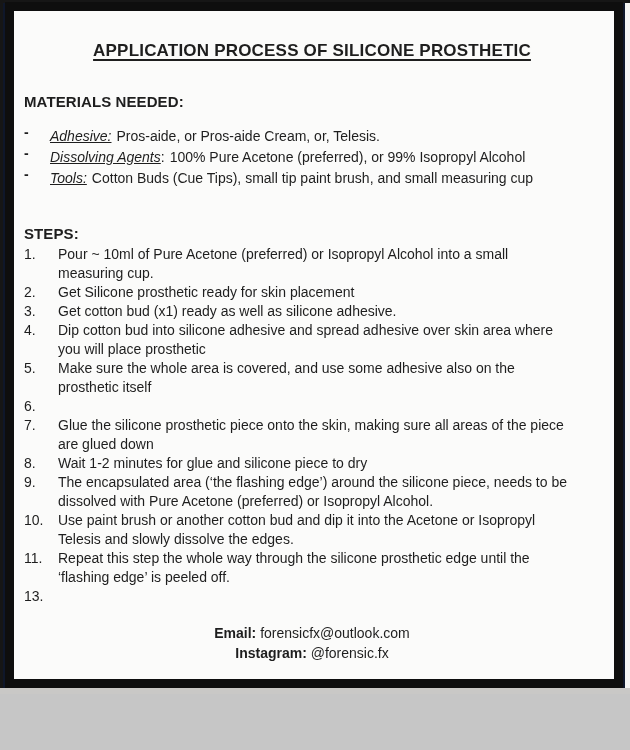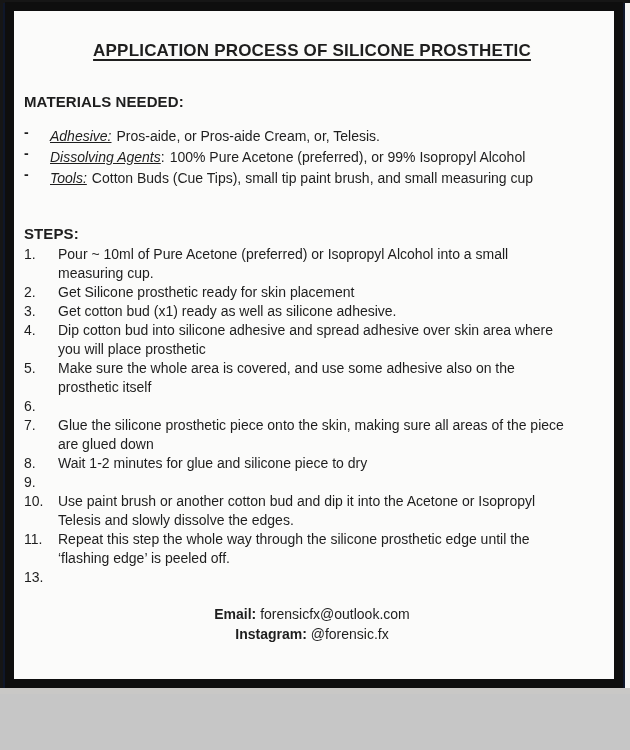--- a/index.html
+++ b/index.html
@@ -156,20 +156,22 @@
           <span class="step-number">7.</span>
             <span class="step-text">Glue the silicone prosthetic piece onto the skin, making sure all areas of the piece
 are glued down</span>
         </li>
         <li class="step-item">
           <span class="step-number">8.</span>
             <span class="step-text">Wait 1-2 minutes for glue and silicone piece to dry</span>
         </li>
         <li class="step-item">
           <span class="step-number">9.</span>
+            <span class="step-text">The encapsulated area (‘the flashing edge’) around the silicone piece, needs to be
+dissolved with Pure Acetone (preferred) or Isopropyl Alcohol.</span>
         </li>
         <li class="step-item">
           <span class="step-number">10.</span>
             <span class="step-text">Use paint brush or another cotton bud and dip it into the Acetone or Isopropyl
 Telesis and slowly dissolve the edges.</span>
         </li>
         <li class="step-item">
           <span class="step-number">11.</span>
             <span class="step-text">Repeat this step the whole way through the silicone prosthetic edge until the
 ‘flashing edge’ is peeled off.</span>

